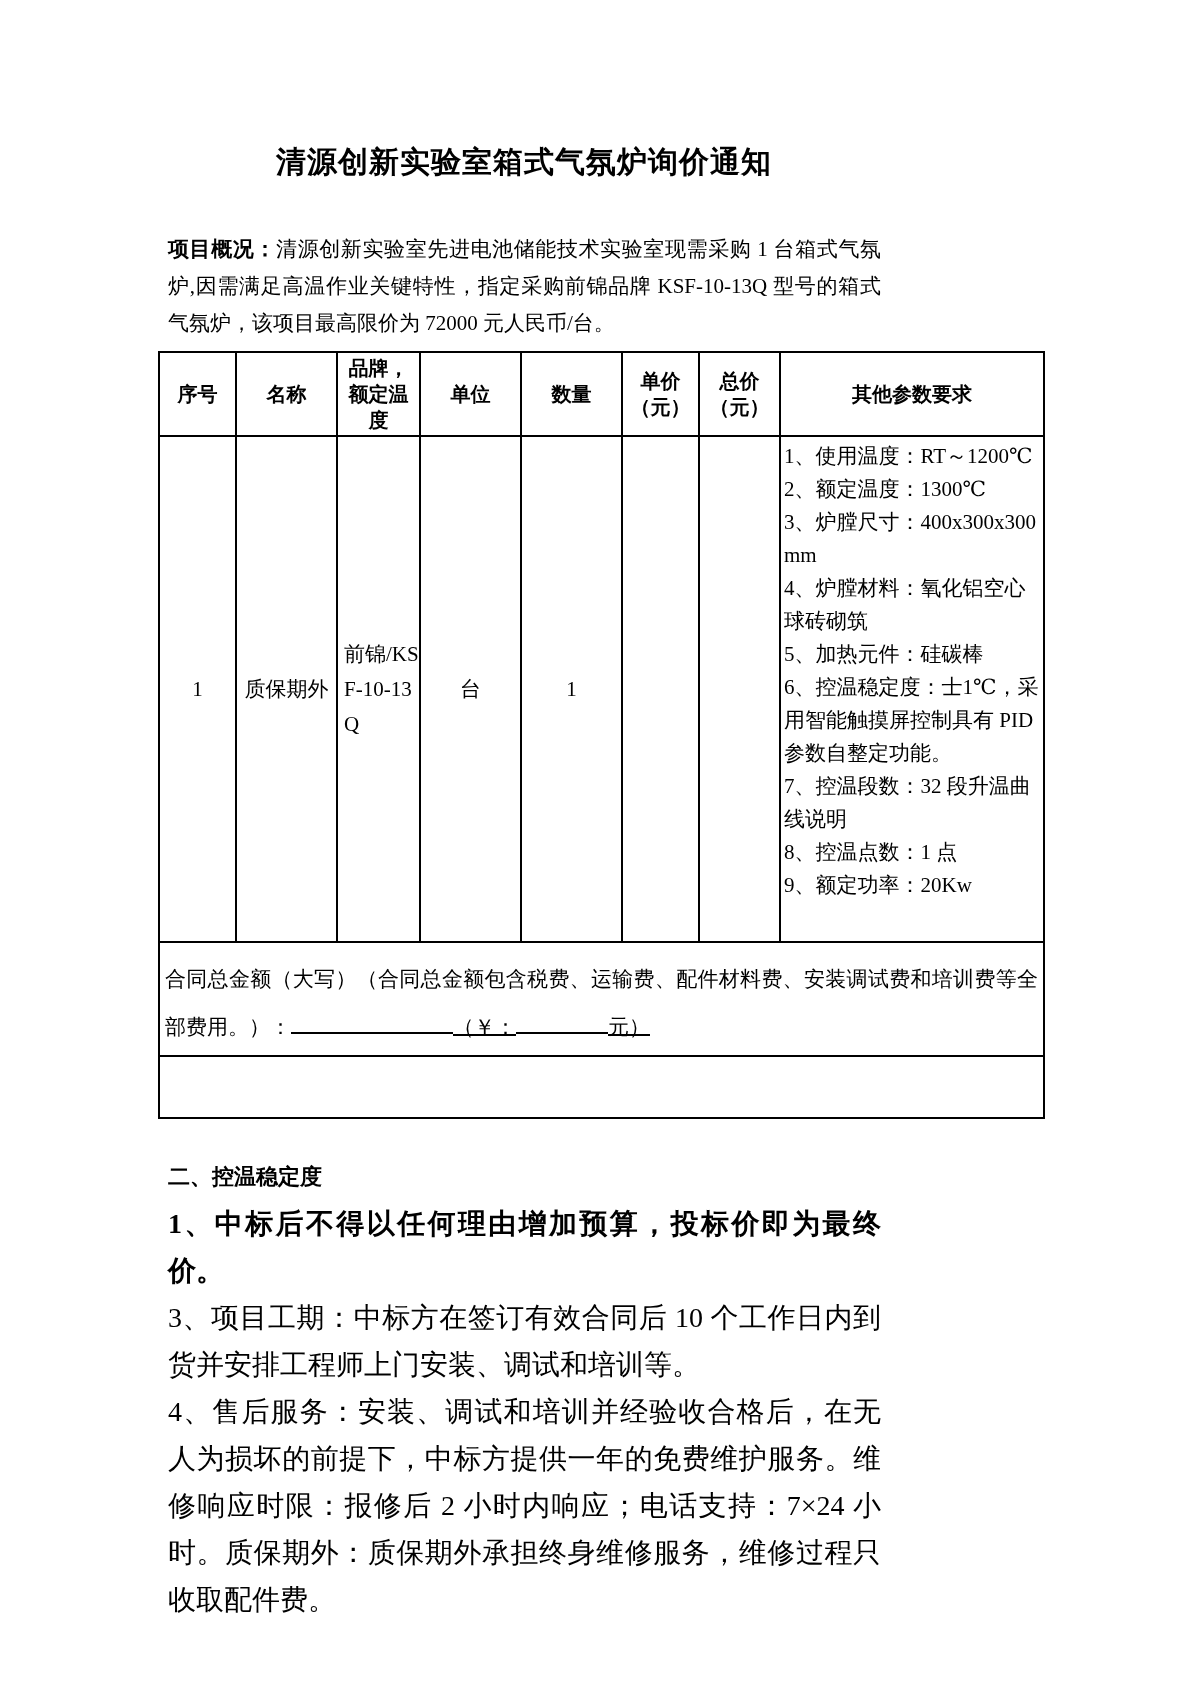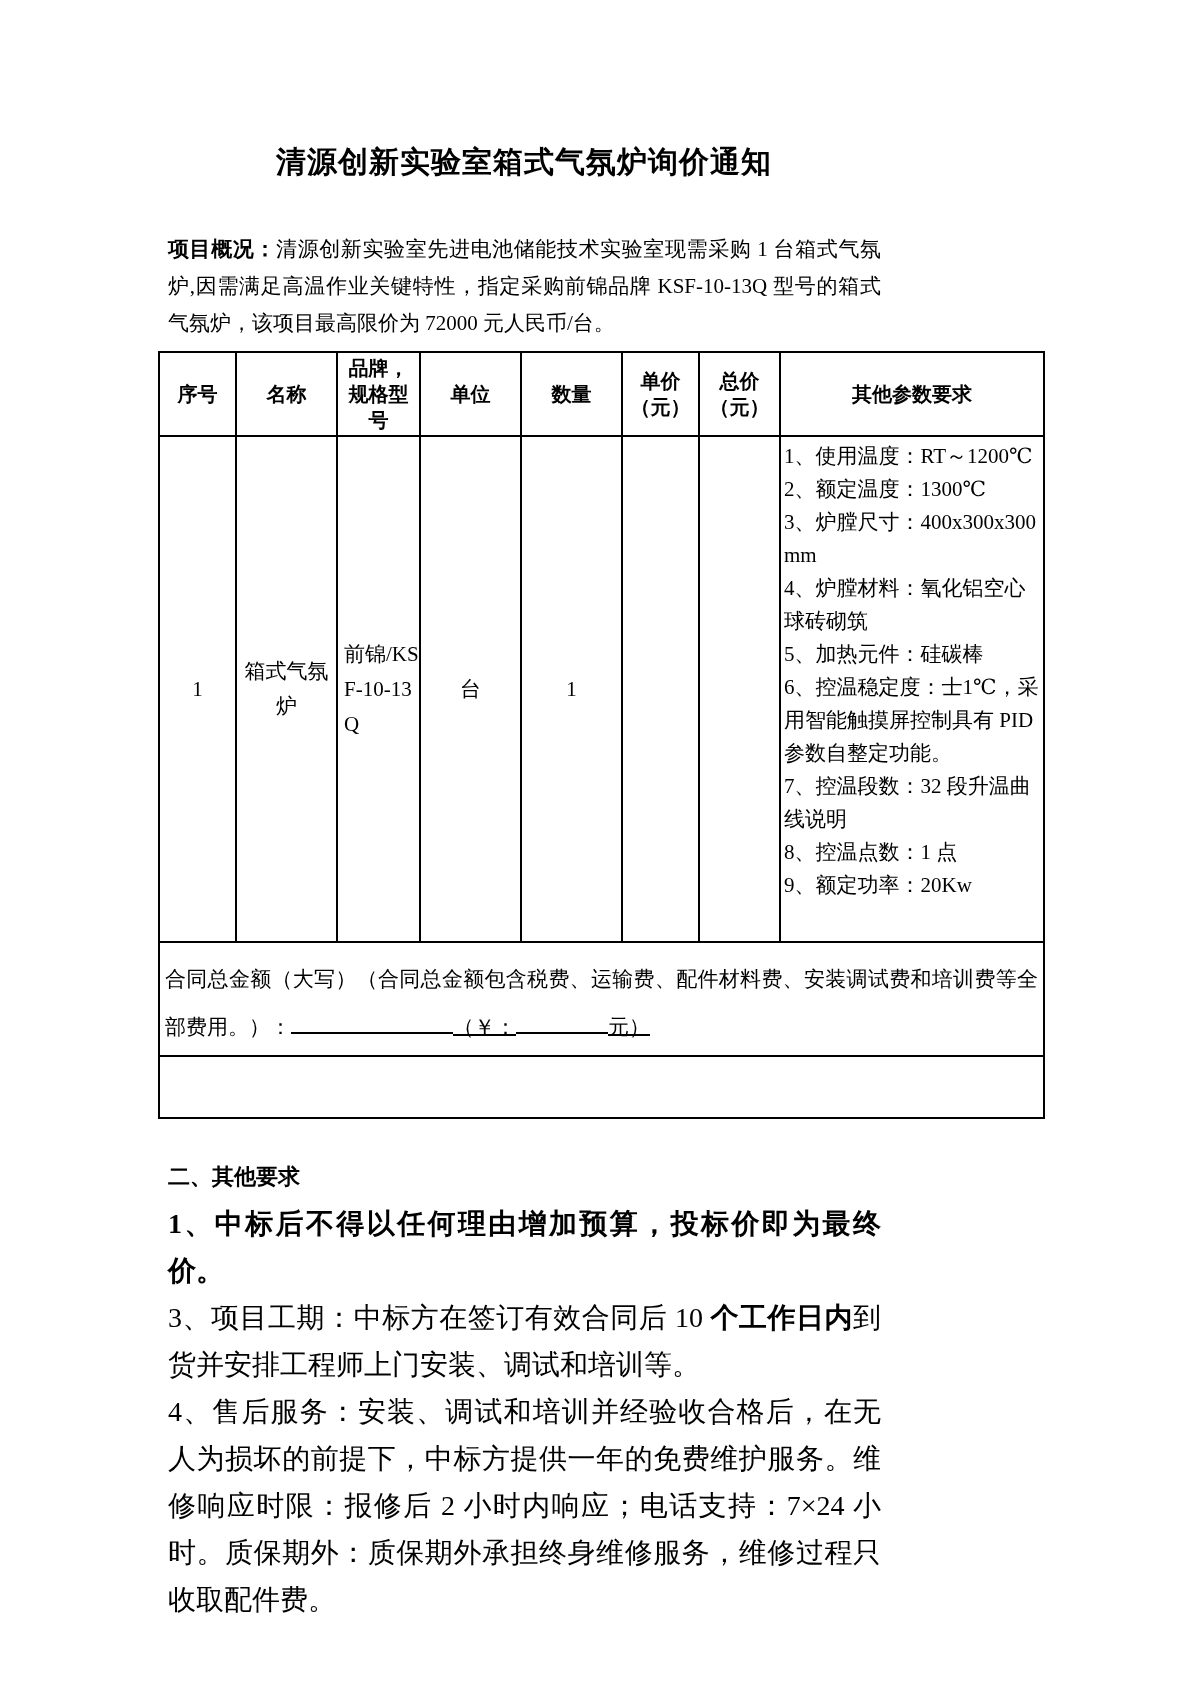--- a/index.html
+++ b/index.html
@@ -96,21 +96,21 @@
     font-size: 22px;
     font-weight: bold;
     line-height: 47px;
   }
   .other-req .req-item {
     font-size: 28px;
     line-height: 47px;
     text-align: justify;
   }
   .other-req .req-item.bold-item { font-weight: bold; }
-  .other-req .bold-seg { font-weight: bold; margin-top: 12px; }
+  .other-req .bold-seg { font-weight: normal; margin-top: 12px; }
 </style>
 </head>
 <body>
 
 <div class="page">
 
   <h1 class="doc-title">清源创新实验室箱式气氛炉询价通知</h1>
 
   <p class="overview"><span class="lead">项目概况：</span><span>清源创新实验室先进电池储能技术实验室现需采购 1 台箱式气氛炉,因需满足高温作业关键特性，指定采购前锦品牌 KSF-10-13Q 型号的箱式气氛炉，该项目最高限价为 72000 元人民币/台。</span></p>
 
@@ -122,30 +122,30 @@
       <col style="width:101px">
       <col style="width:101px">
       <col style="width:77px">
       <col style="width:81px">
       <col style="width:264px">
     </colgroup>
     <tbody>
         <tr>
       <th>序号</th>
       <th>名称</th>
-      <th>品牌，规格型号</th>
+      <th>品牌，额定温度</th>
       <th>单位</th>
       <th>数量</th>
       <th>单价（元）</th>
       <th>总价（元）</th>
       <th>其他参数要求</th>
     </tr>
     <tr class="item-row">
       <td>1</td>
-      <td class="cell-name">箱式气氛炉</td>
+      <td class="cell-name">质保期外</td>
       <td class="cell-brand">前锦/KSF-10-13Q</td>
       <td>台</td>
       <td>1</td>
       <td></td>
       <td></td>
       <td class="cell-params">1、使用温度：RT～1200℃
 2、额定温度：1300℃
 3、炉膛尺寸：400x300x300mm
 4、炉膛材料：氧化铝空心球砖砌筑
 5、加热元件：硅碳棒
@@ -157,19 +157,19 @@
     <tr class="total-row">
       <td colspan="8"><span>合同总金额（大写）（合同总金额包含税费、运输费、配件材料费、安装调试费和培训费等全部费用。）：</span><span class="blank-line blank-amount"></span><span class="underlined">（￥：</span><span class="blank-line blank-yuan"></span><span class="underlined">元）</span></td>
     </tr>
     <tr class="empty-row">
       <td colspan="8"></td>
     </tr>
   </tbody>
     </table>
 
   <div class="other-req">
-    <div class="heading">二、其他要求</div>
+    <div class="heading">二、控温稳定度</div>
     <p class="req-item bold-item">1、中标后不得以任何理由增加预算，投标价即为最终价。</p>
     <p class="req-item"><span>3、项目工期：中标方在签订有效合同后 10 </span><span class="bold-seg">个工作日内</span><span>到货并安排工程师上门安装、调试和培训等。</span></p>
     <p class="req-item">4、售后服务：安装、调试和培训并经验收合格后，在无人为损坏的前提下，中标方提供一年的免费维护服务。维修响应时限：报修后 2 小时内响应；电话支持：7×24 小时。质保期外：质保期外承担终身维修服务，维修过程只收取配件费。</p>
   </div>
 
 </div>
 
 </body></html>

